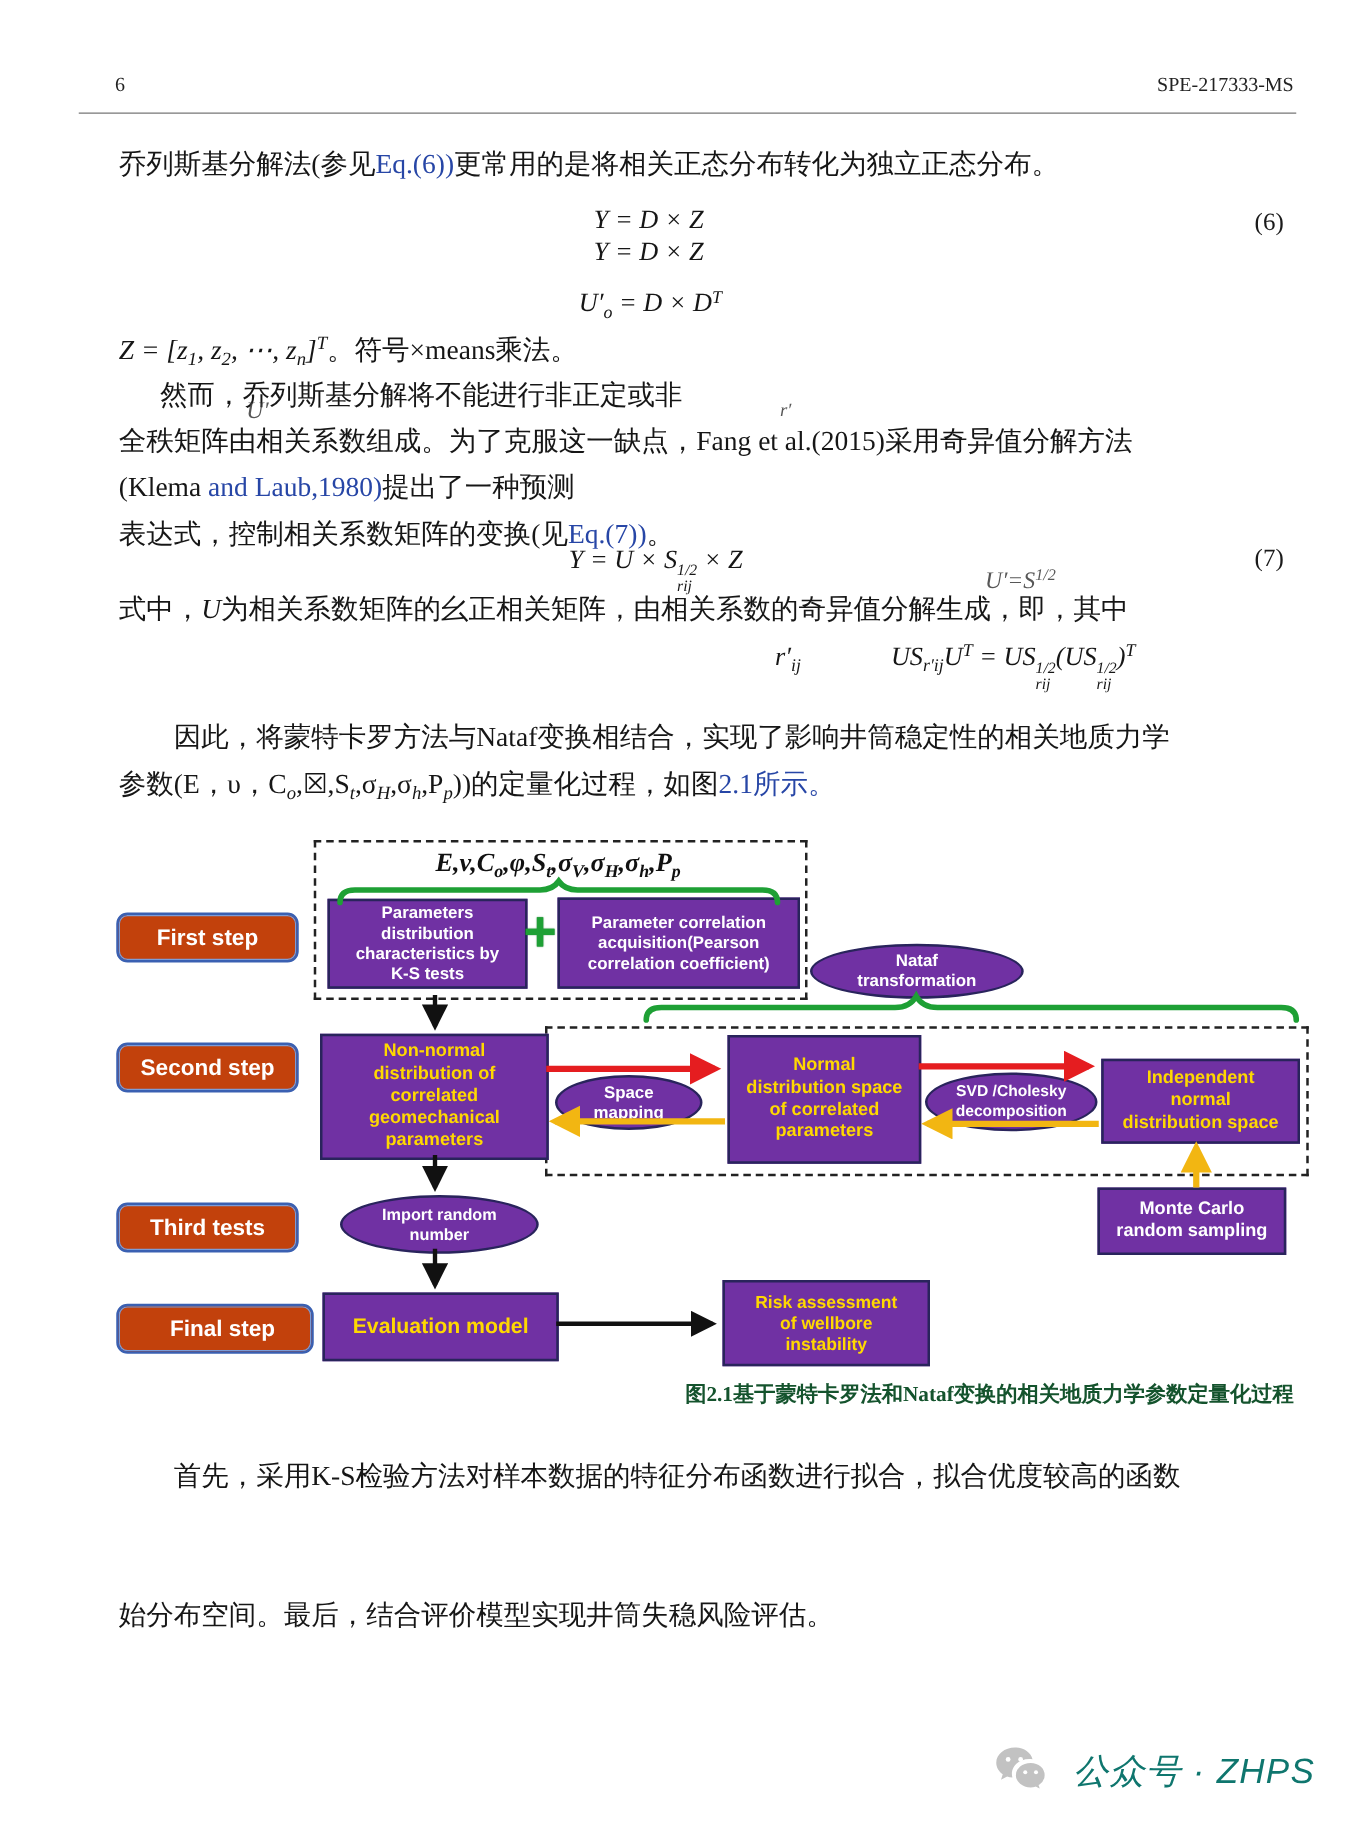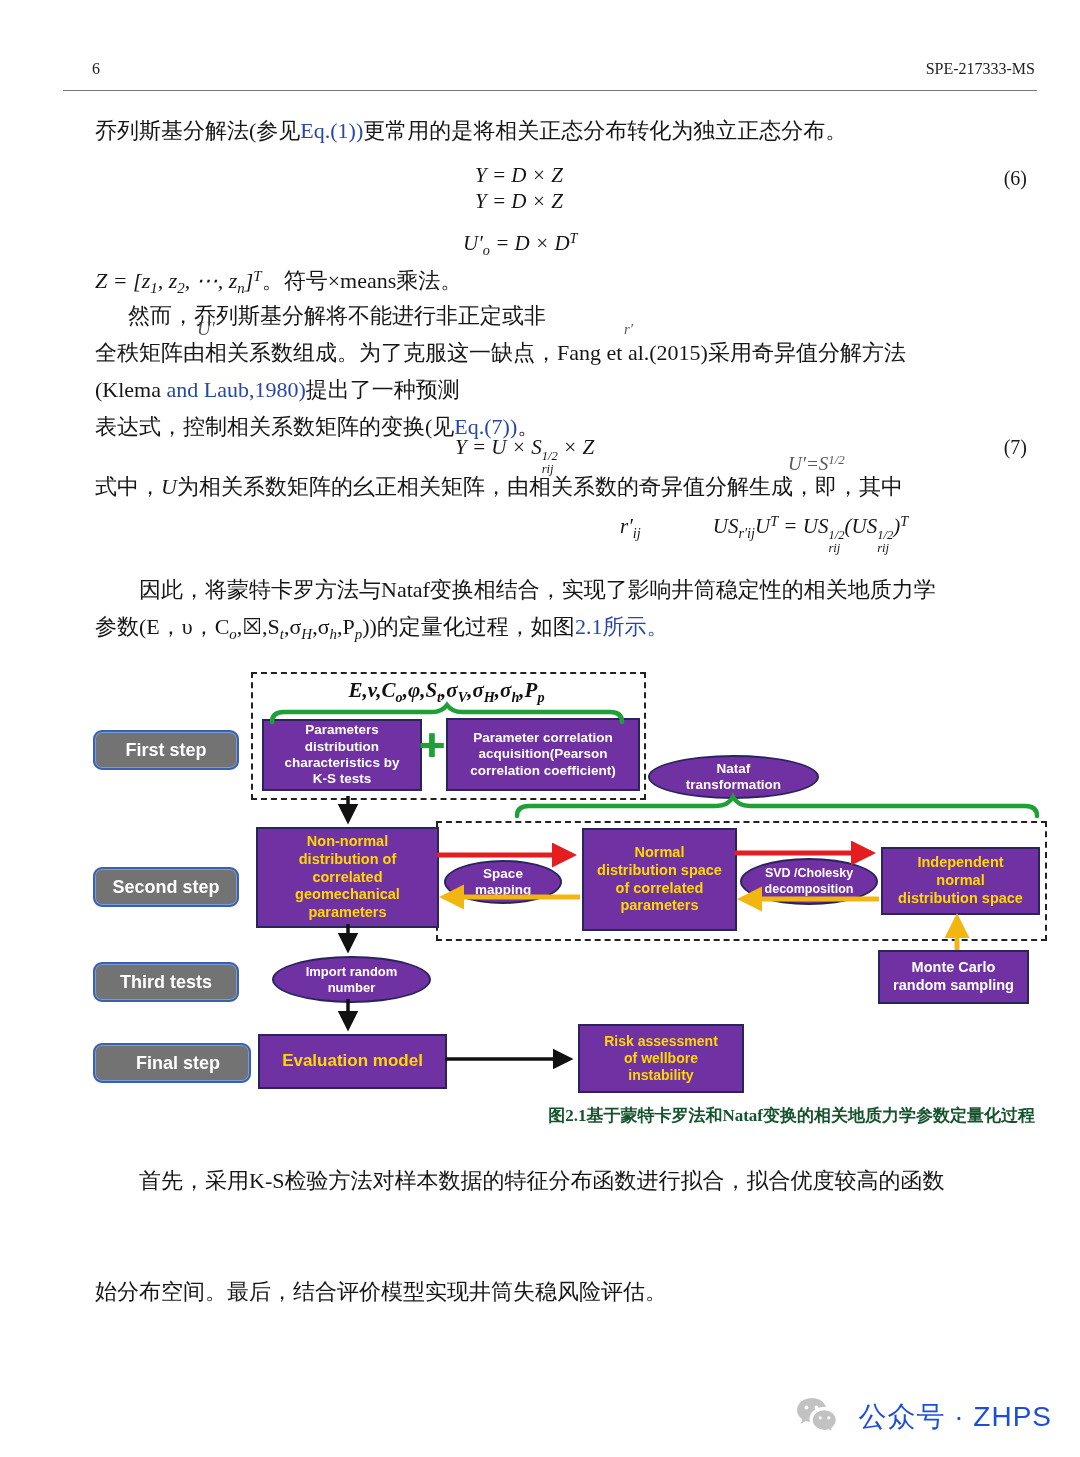--- a/index.html
+++ b/index.html
@@ -15,51 +15,51 @@
   .sup{font-size:68%;vertical-align:0.5em;font-style:italic;}
   .stack{display:inline-flex;flex-direction:column;font-size:60%;line-height:1.05;
          vertical-align:-0.45em;font-style:italic;text-align:left;}
   .eq{font-size:21px;line-height:26px;}
   .eqnum{font-size:20px;font-style:normal;color:#1a1a1a;}
   .indent1{text-indent:1.5em;}
   .indent2{text-indent:2em;}
   .artifact{font-style:italic;color:#3a3a3a;opacity:.85;font-size:19px;}
   
   #figure{left:0;top:666px;width:1080px;height:470px;font-family:"Liberation Sans",sans-serif;}
-  .step{position:absolute;background:#737373;border:2px solid #3a60b2;border-radius:9px;
+  .step{position:absolute;background:#c2410c;border:2px solid #3a60b2;border-radius:9px;
         color:#fff;font-weight:bold;font-size:18px;display:flex;align-items:center;
         justify-content:center;box-shadow:0 0 0 1px #7b9cd8 inset;}
   .pbox{position:absolute;background:#7031a3;border:2px solid #29245c;color:#fff;
         font-weight:bold;font-size:13.5px;line-height:1.22;display:flex;align-items:center;
         justify-content:center;text-align:center;white-space:pre-line;}
   .pellipse{border-radius:50%;}
   .ytext{color:#ffd800;}
   .dashedbox{position:absolute;border:2px dashed #222;}
   #fig-formula{position:absolute;left:251px;top:12px;width:391px;text-align:center;
         font-family:"Liberation Serif",serif;font-weight:bold;font-style:italic;font-size:21px;color:#111;}
   #fig-formula .sub{font-weight:bold;}
   #plus-sign{position:absolute;left:414px;top:56px;width:36px;text-align:center;
         color:#1ea035;font-weight:900;font-size:46px;line-height:46px;
         text-shadow:0 0 1px #0c6e22;}
   #fig-caption{position:absolute;left:95px;top:438px;width:940px;text-align:right;
         font-family:"Liberation Serif",serif;font-weight:bold;font-size:17px;color:#14532d;}
   
   #watermark{position:absolute;right:28px;top:1396px;display:flex;align-items:center;gap:12px;
-        color:#1d4ed8;font-family:"Liberation Sans",sans-serif;font-size:28px;letter-spacing:1px;}
+        color:#0f766e;font-family:"Liberation Sans",sans-serif;font-size:28px;letter-spacing:1px;font-style:italic;}
 </style>
 </head>
 <body>
 
 <div id="page">
 
   <div class="abs hdr" style="left:92px;top:60px;">6</div>
   <div class="abs hdr" style="right:45px;top:60px;">SPE-217333-MS</div>
   <div class="abs" id="rule"></div>
 
-  <div class="abs body-text" style="top:112px;"><span>乔列斯基分解法(参见</span><span class="link">Eq.(1))</span><span>更常用的是将相关正态分布转化为独立正态分布。</span></div>
+  <div class="abs body-text" style="top:112px;"><span>乔列斯基分解法(参见</span><span class="link">Eq.(6))</span><span>更常用的是将相关正态分布转化为独立正态分布。</span></div>
 
   <div class="abs body-text eq" style="top:162px;height:95px;">
     <div style="padding-left:380px;" class="math"><span>Y = D × Z</span><br><span>Y = D × Z</span></div>
     <div style="padding-left:368px;margin-top:11px;" class="math"><span>U′</span><span class="sub">o</span><span> = D × D</span><span class="sup">T</span></div>
     <div class="abs eqnum" style="right:8px;top:3px;">(6)</div>
   </div>
 
   <div class="abs body-text" style="top:258px;"><span class="math"><span>Z = [z</span><span class="sub">1</span><span>, z</span><span class="sub">2</span><span>, ⋯, z</span><span class="sub">n</span><span>]</span><span class="sup">T</span></span><span>。符号×means乘法。</span></div>
 
   <div class="abs body-text indent1" style="top:297px;"><span>然而，乔列斯基分解将不能进行非正定或非</span><br><span>全秩矩阵由相关系数组成。为了克服这一缺点，Fang et al.(2015)采用奇异值分解方法</span><br><span>(Klema </span><span class="link">and Laub,1980)</span><span>提出了一种预测</span><br><span>表达式，控制相关系数矩阵的变换(见</span><span class="link">Eq.(7))</span><span>。</span></div>
@@ -88,21 +88,21 @@
 
 
   <div class="abs body-text indent2" style="top:571px;"><span>因此，将蒙特卡罗方法与Nataf变换相结合，实现了影响井筒稳定性的相关地质力学</span><br><span>参数(E，υ，C</span><span class="sub">o</span><span>,</span><span>☒</span><span>,S</span><span class="sub">t</span><span>,σ</span><span class="sub">H</span><span>,σ</span><span class="sub">h</span><span>,P</span><span class="sub">p</span><span>))的定量化过程，如图</span><span class="link">2.1所示。</span></div>
 
   <div class="abs" id="figure">
 
     <div class="dashedbox" style="left:251px;top:6px;width:391px;height:124px;"></div>
     <div class="dashedbox" style="left:436px;top:155px;width:607px;height:116px;"></div>
 
     <div class="step" style="left:93px;top:64px;width:142px;height:36px;">First step</div>
-    <div class="step" style="left:93px;top:201px;width:142px;height:36px;">Second step</div>
+    <div class="step" style="left:93px;top:168px;width:142px;height:36px;">Second step</div>
     <div class="step" style="left:93px;top:296px;width:142px;height:36px;">Third tests</div>
     <div class="step" style="left:93px;top:377px;width:142px;height:36px;padding-left:12px;">Final step</div>
 
     <div id="fig-formula"><span>E,v,C</span><span class="sub">o</span><span>,φ,S</span><span class="sub">t</span><span>,σ</span><span class="sub">V</span><span>,σ</span><span class="sub">H</span><span>,σ</span><span class="sub">h</span><span>,P</span><span class="sub">p</span></div>
 
     <div class="pbox" style="left:262px;top:53px;width:156px;height:68px;">Parameters
 distribution
 characteristics by
 K-S tests</div>
     <div id="plus-sign">+</div>

